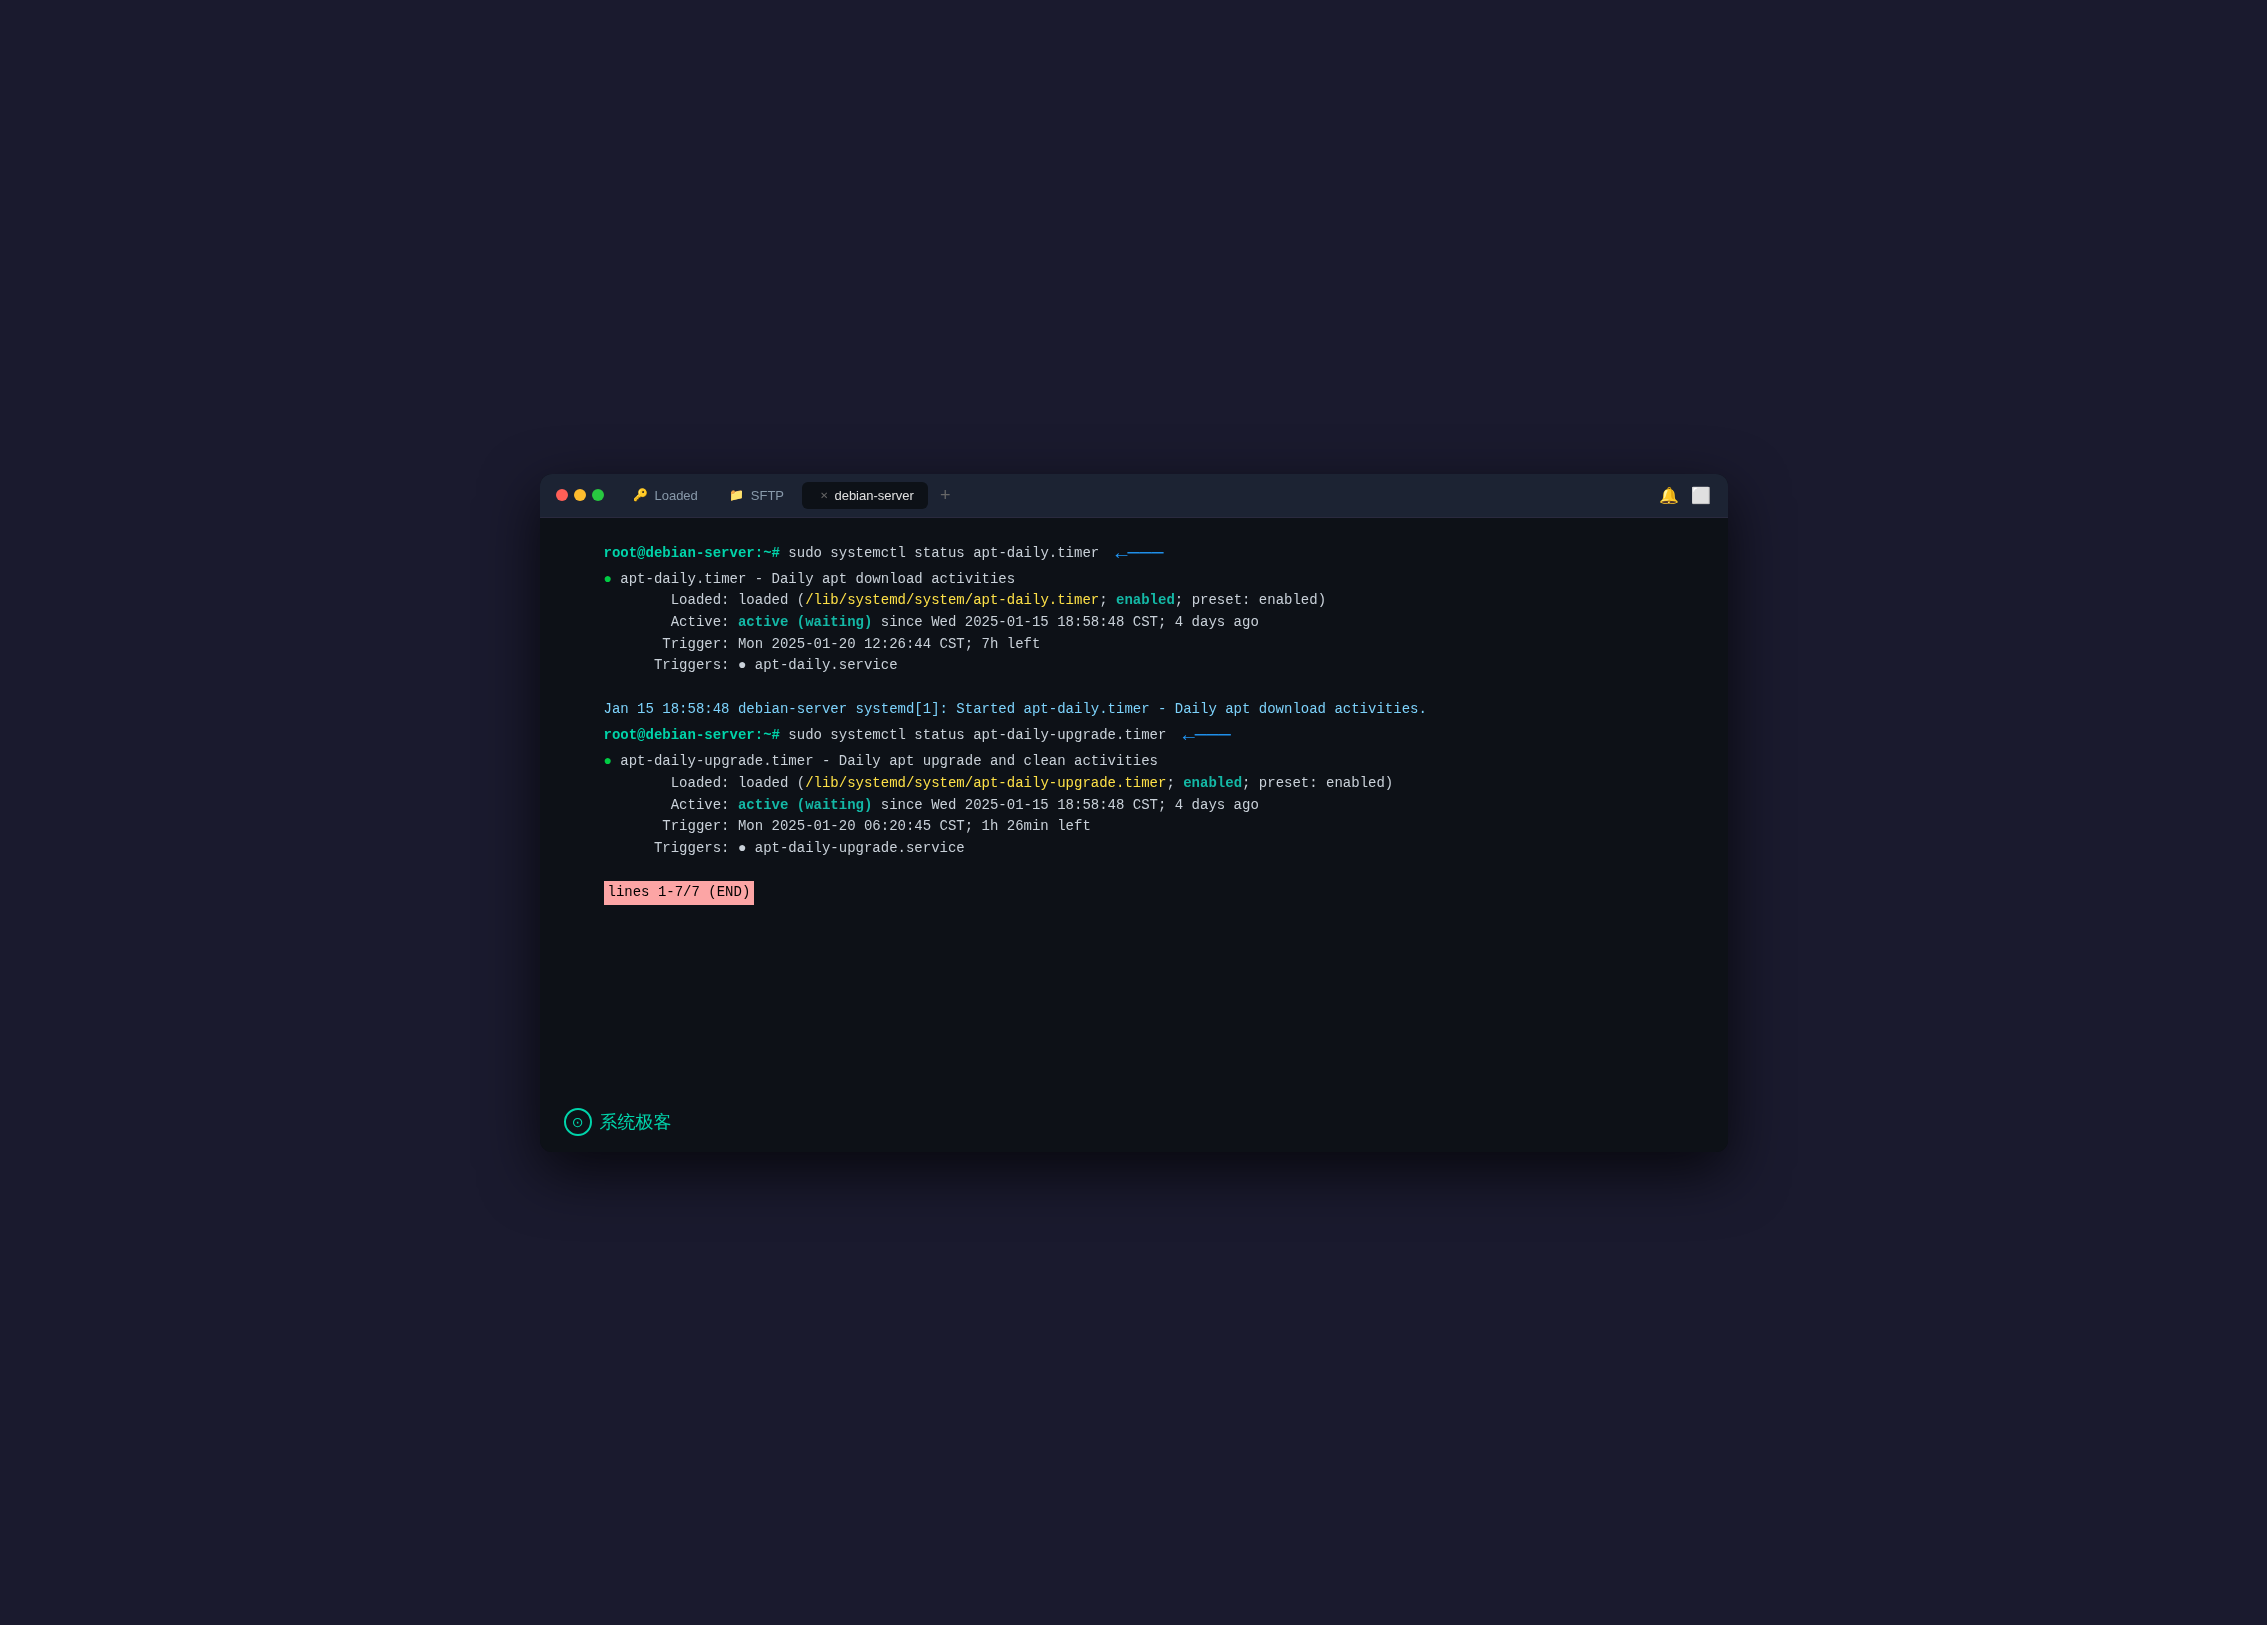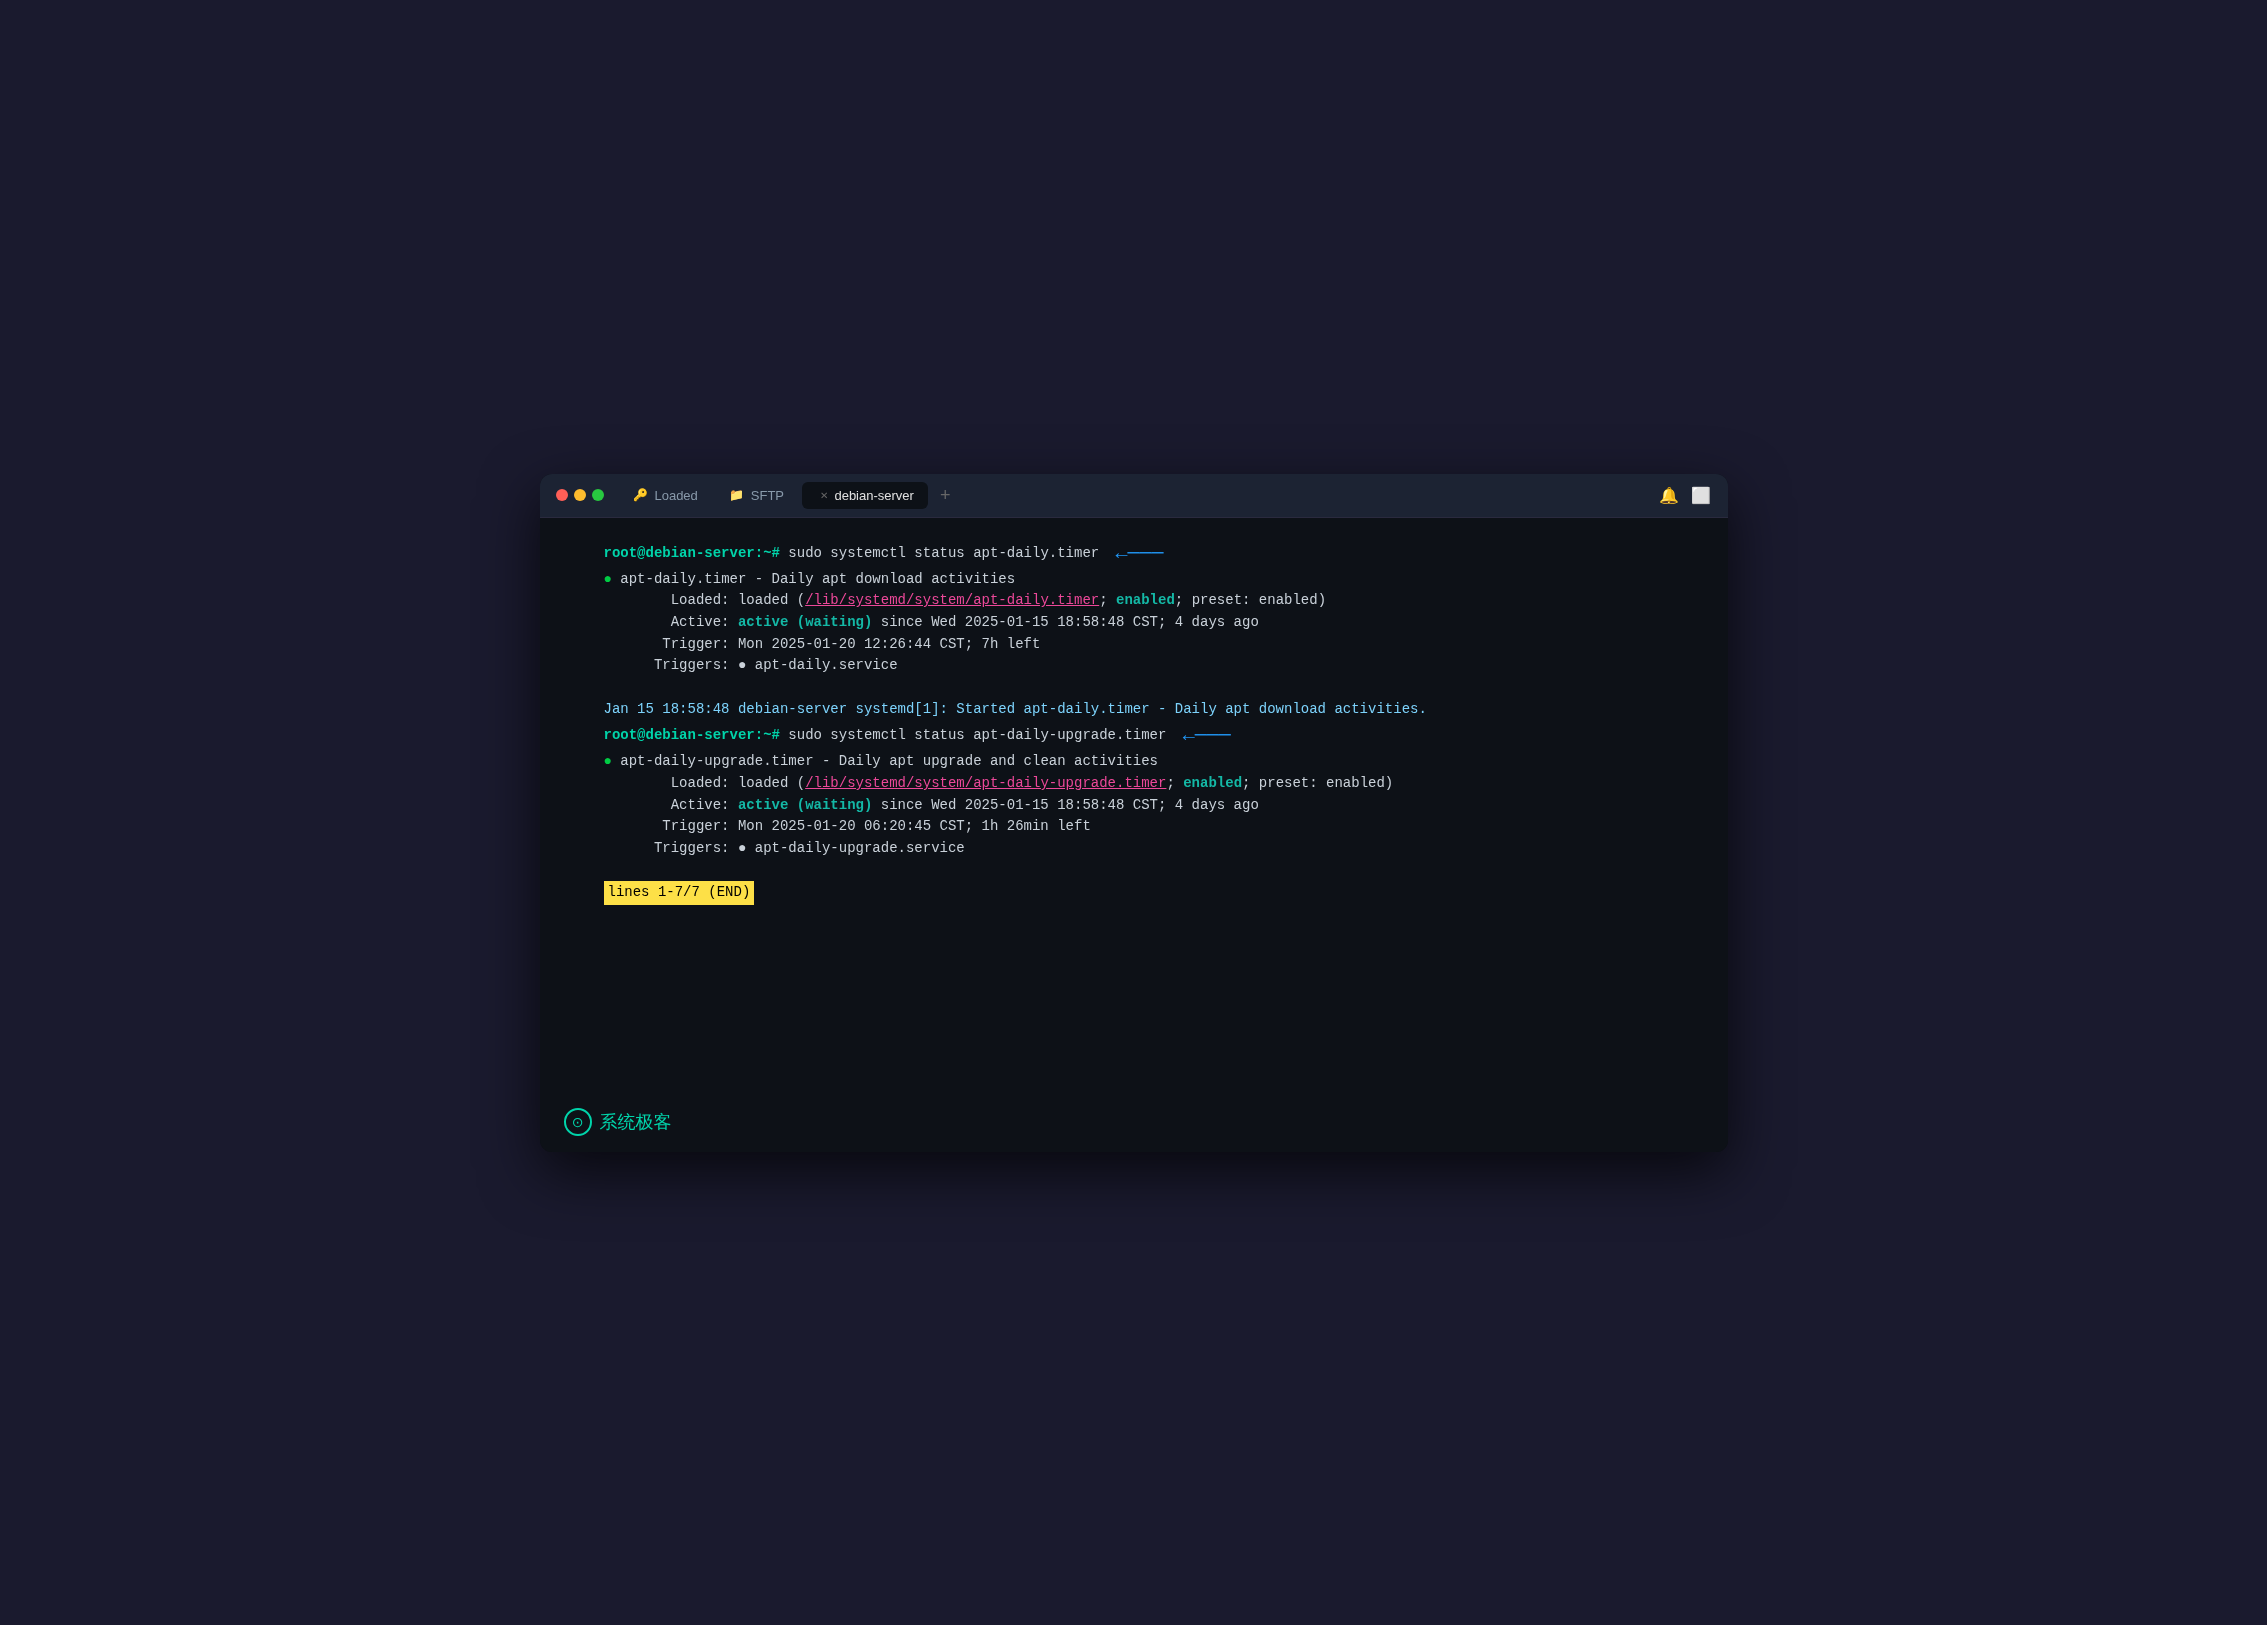--- a/index.html
+++ b/index.html
@@ -126,30 +126,29 @@
     .green-dot {
       color: #00cc44;
     }
 
     .bold-green {
       color: #14b8a6;
       font-weight: bold;
     }
 
     .link-underline {
-      color: #ec4899;
-      text-decoration: underline;
+      color: #fde047;
     }
 
     .log-line {
       color: #7dd3fc;
     }
 
     .highlighted-line {
-      background: #fde047;
+      background: #fca5a5;
       color: #000000;
       display: inline-block;
       padding: 1px 4px;
     }
 
     .cut-indicator {
       background: #00cc44;
       color: #000;
       padding: 0 2px;
       font-weight: bold;

